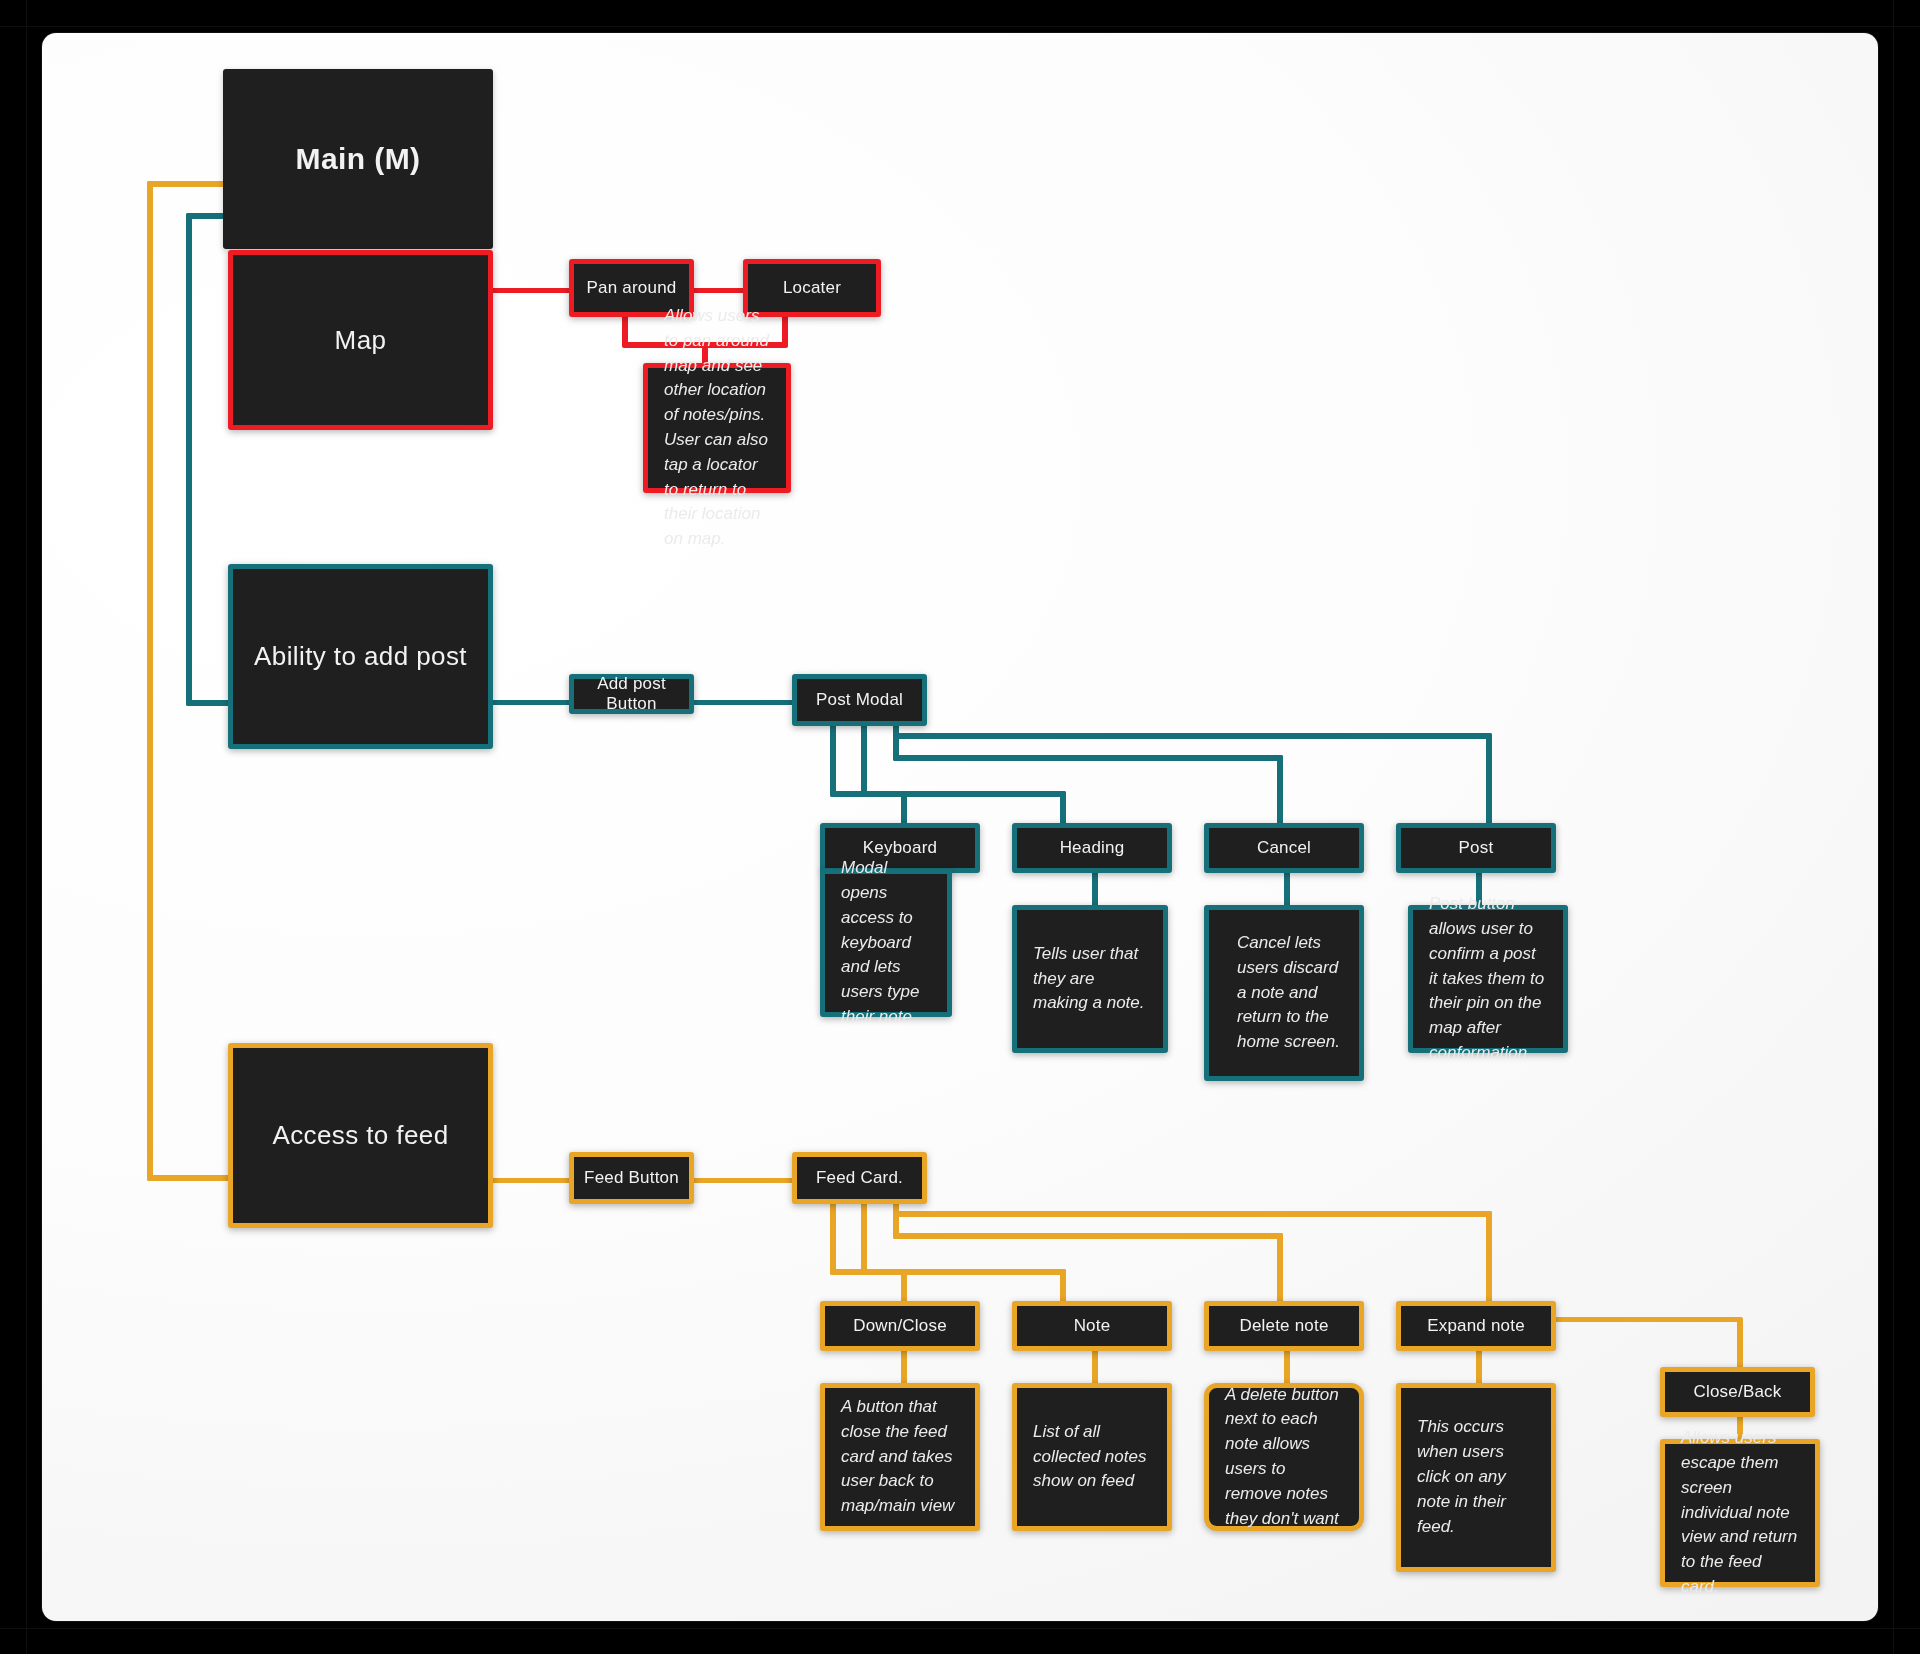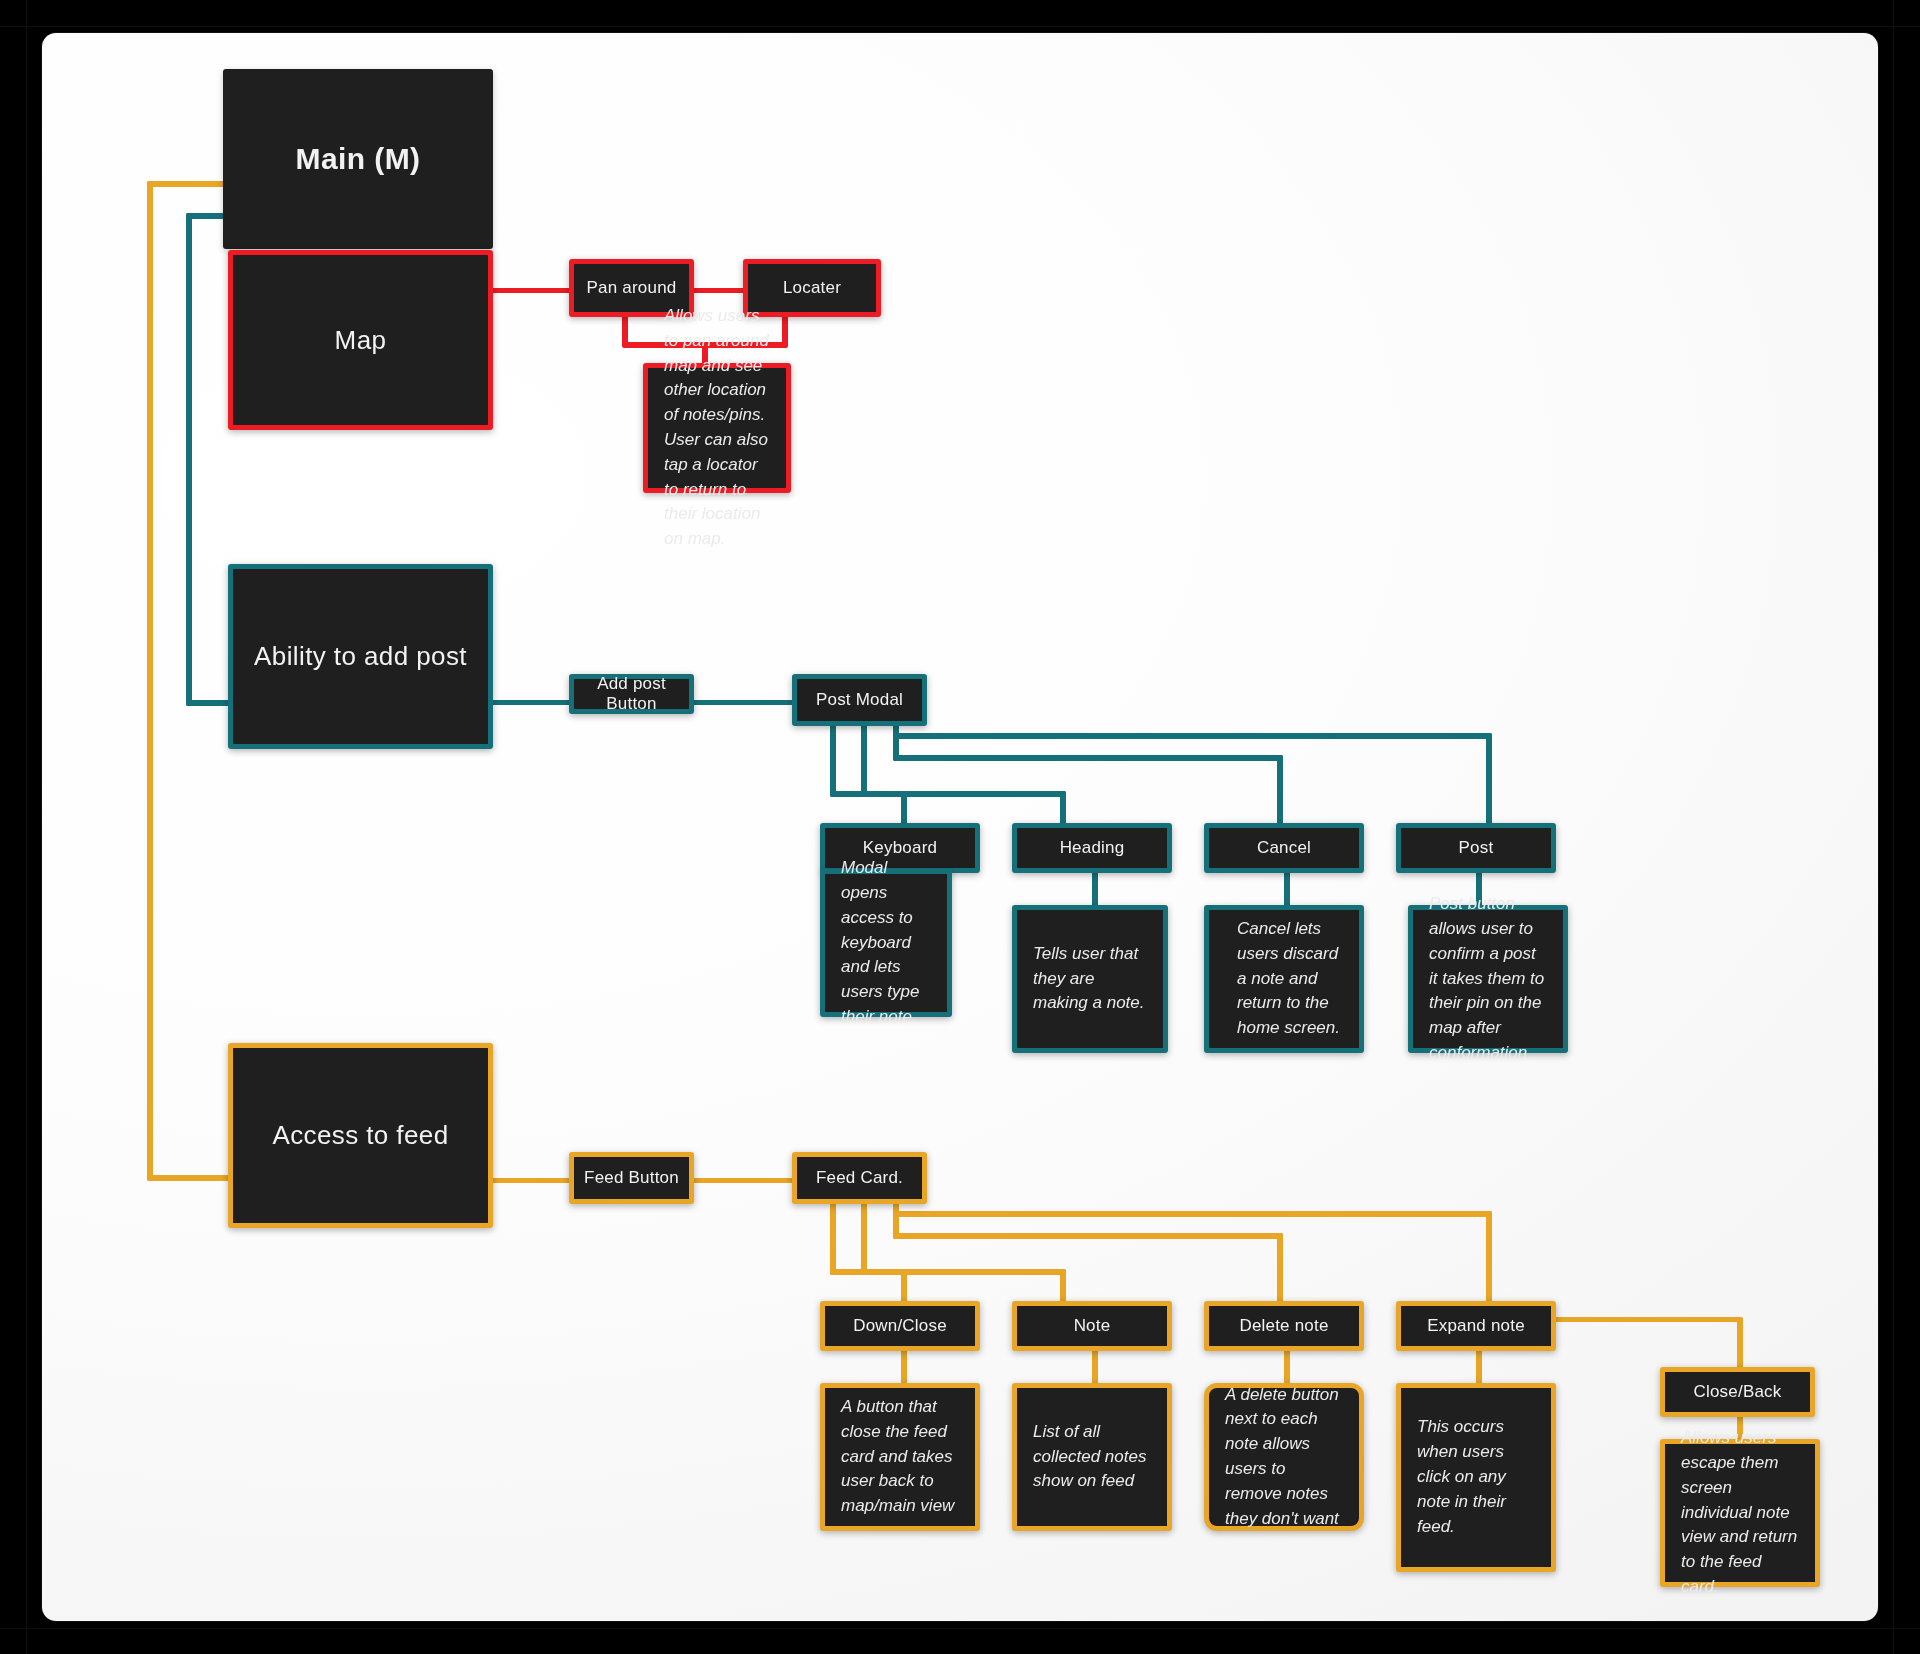--- a/index.html
+++ b/index.html
@@ -182,21 +182,21 @@
     <div class="node teal chip" style="left:1354px;top:790px;width:160px;height:50px;">
       <span>Post</span>
     </div>
 
     <div class="node teal note" style="left:778px;top:836px;width:132px;height:148px;">
       <span>Modal opens access to keyboard and lets users type their note.</span>
     </div>
     <div class="node teal note" style="left:970px;top:872px;width:156px;height:148px;">
       <span>Tells user that they are making a note.</span>
     </div>
-    <div class="node teal note" style="left:1162px;top:872px;width:160px;height:148px;padding-left:28px;">
+    <div class="node teal note" style="left:1162px;top:872px;width:160px;height:176px;padding-left:28px;">
       <span>Cancel lets users discard a note and return to the home screen.</span>
     </div>
     <div class="node teal note" style="left:1366px;top:872px;width:160px;height:148px;">
       <span>Post button allows user to confirm a post it takes them to their pin on the map after conformation</span>
     </div>
 
     <div class="node amber hero" style="left:186px;top:1010px;width:265px;height:185px;">
       <span>Access to feed</span>
     </div>
     <div class="node amber chip" style="left:527px;top:1119px;width:125px;height:52px;">

